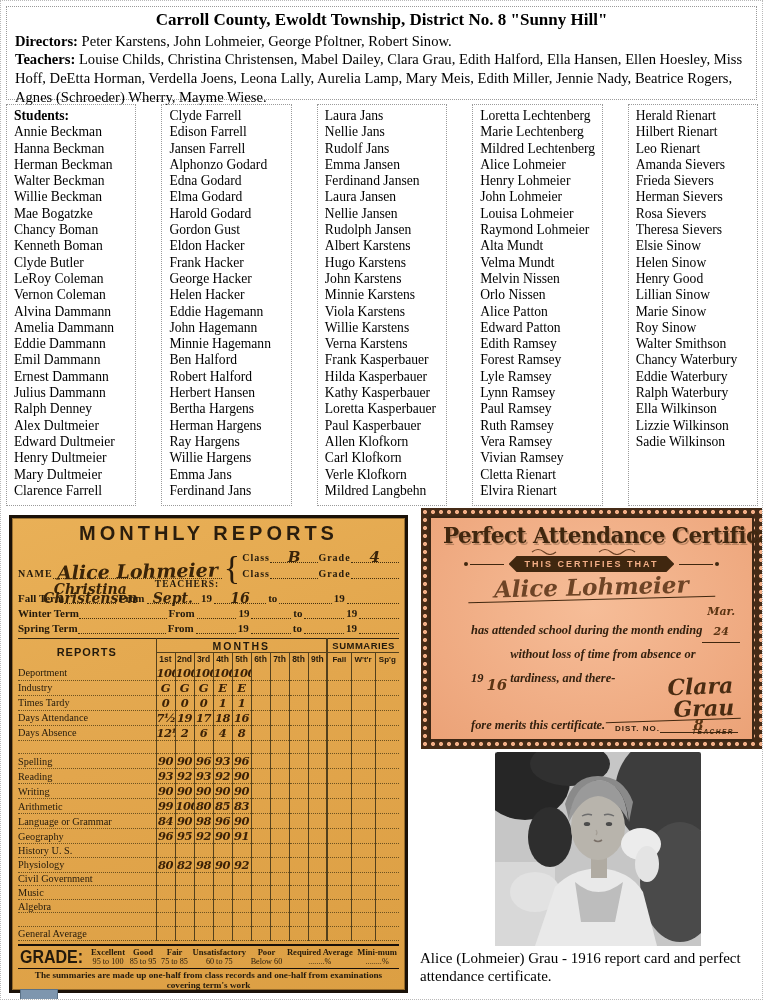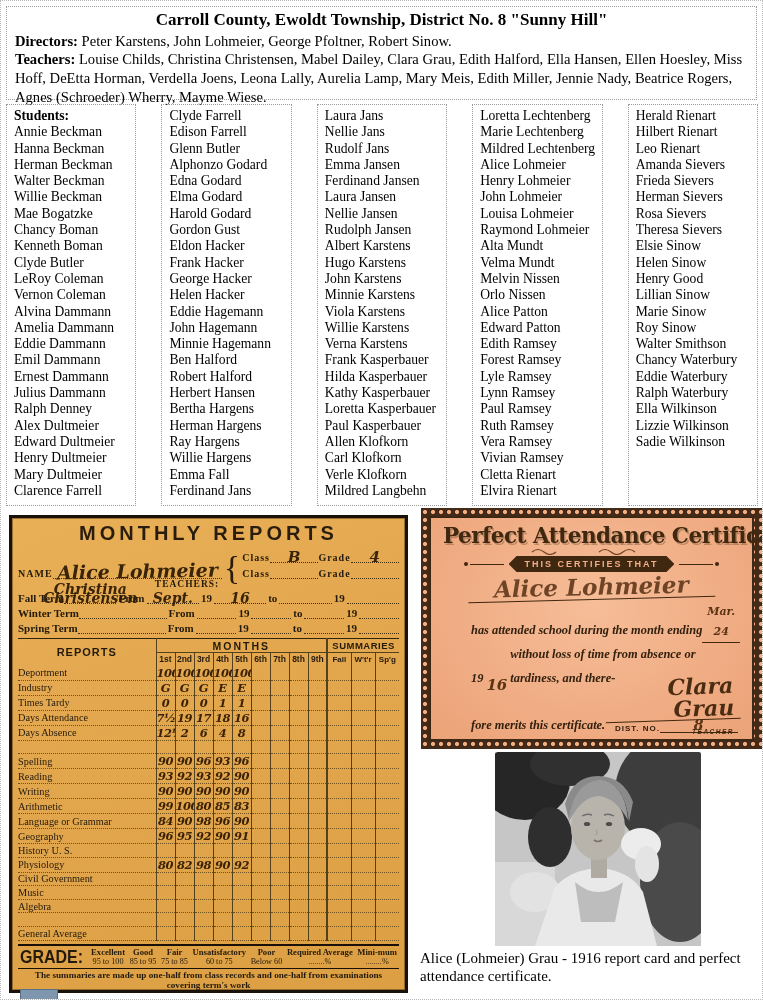--- a/index.html
+++ b/index.html
@@ -146,41 +146,41 @@
         <div class="stu-name">Ralph Denney</div>
         <div class="stu-name">Alex Dultmeier</div>
         <div class="stu-name">Edward Dultmeier</div>
         <div class="stu-name">Henry Dultmeier</div>
         <div class="stu-name">Mary Dultmeier</div>
         <div class="stu-name">Clarence Farrell</div>
       </div>
       <div class="stu-col">
         <div class="stu-name">Clyde Farrell</div>
         <div class="stu-name">Edison Farrell</div>
-        <div class="stu-name">Glenn Butler</div>
+        <div class="stu-name">Jansen Farrell</div>
         <div class="stu-name">Alphonzo Godard</div>
         <div class="stu-name">Edna Godard</div>
         <div class="stu-name">Elma Godard</div>
         <div class="stu-name">Harold Godard</div>
         <div class="stu-name">Gordon Gust</div>
         <div class="stu-name">Eldon Hacker</div>
         <div class="stu-name">Frank Hacker</div>
         <div class="stu-name">George Hacker</div>
         <div class="stu-name">Helen Hacker</div>
         <div class="stu-name">Eddie Hagemann</div>
         <div class="stu-name">John Hagemann</div>
         <div class="stu-name">Minnie Hagemann</div>
         <div class="stu-name">Ben Halford</div>
         <div class="stu-name">Robert Halford</div>
         <div class="stu-name">Herbert Hansen</div>
         <div class="stu-name">Bertha Hargens</div>
         <div class="stu-name">Herman Hargens</div>
         <div class="stu-name">Ray Hargens</div>
         <div class="stu-name">Willie Hargens</div>
-        <div class="stu-name">Emma Fall</div>
+        <div class="stu-name">Emma Jans</div>
         <div class="stu-name">Ferdinand Jans</div>
       </div>
       <div class="stu-col">
         <div class="stu-name">Laura Jans</div>
         <div class="stu-name">Nellie Jans</div>
         <div class="stu-name">Rudolf Jans</div>
         <div class="stu-name">Emma Jansen</div>
         <div class="stu-name">Ferdinand Jansen</div>
         <div class="stu-name">Laura Jansen</div>
         <div class="stu-name">Nellie Jansen</div>

